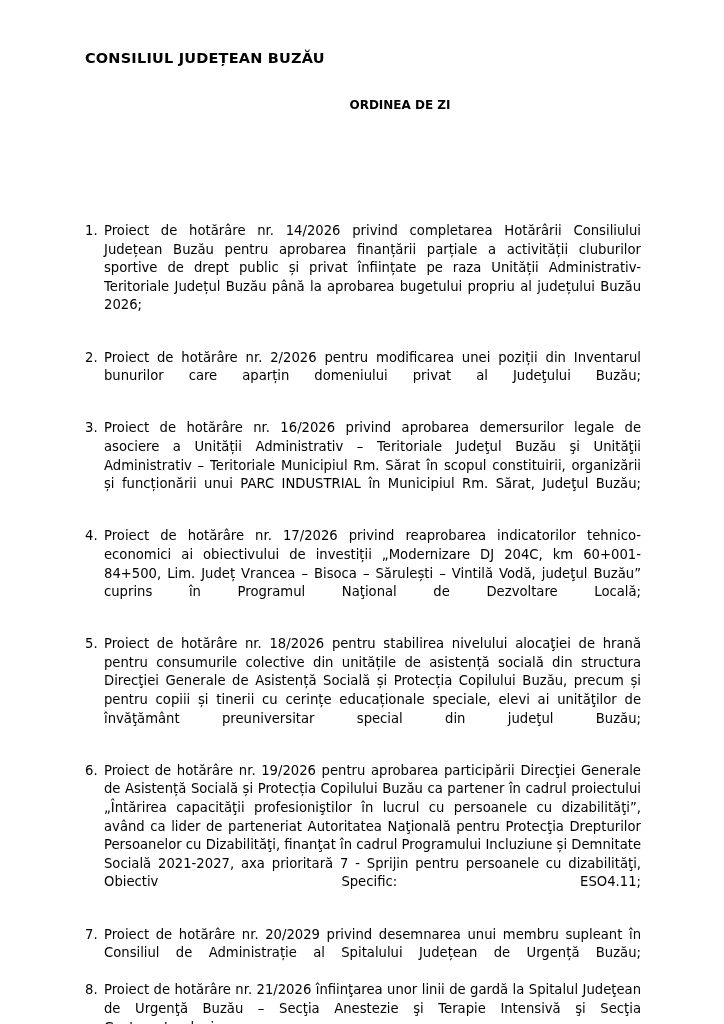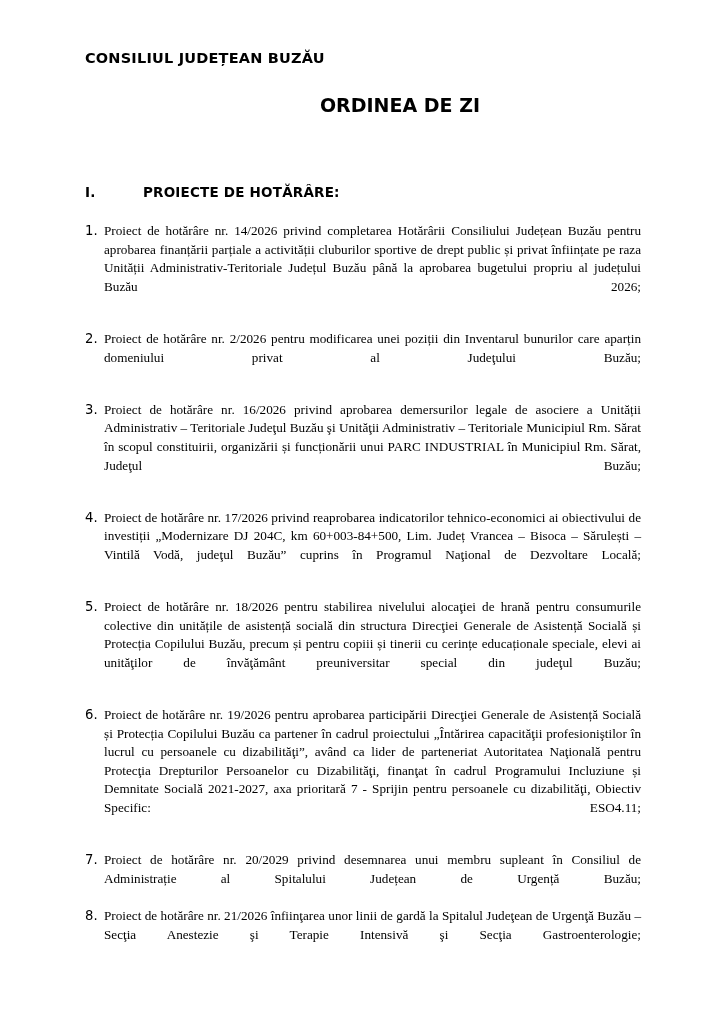--- a/index.html
+++ b/index.html
@@ -31,21 +31,21 @@
     letter-spacing: 0.2px;
     white-space: nowrap;
   }
   .heading-block {
     position: absolute;
     left: 85px;
     top: 95px;
     width: 630px;
     text-align: center;
     font-weight: bold;
-    font-size: 19px;
+    font-size: 12px;
     line-height: 21px;
   }
   .heading-block div {
     white-space: nowrap;
   }
   .section-heading {
     position: absolute;
     left: 85px;
     top: 184px;
     font-size: 13.5px;
@@ -77,63 +77,59 @@
     flex: 0 0 auto;
     width: 19px;
     text-align: left;
     white-space: nowrap;
   }
   .item-text {
     flex: 1 1 auto;
     text-align: justify;
     text-justify: inter-word;
     hyphens: none;
-    font-family: Liberation Serif, serif;
   }
   .item-text::after {
     content: "";
     display: inline-block;
     width: 100%;
   }
 </style>
 </head>
 <body>
 
 <div class="page">
 
   <div class="org-title">CONSILIUL JUDEȚEAN BUZĂU</div>
 
   <div class="heading-block">
     <div>ORDINEA DE ZI</div>
   </div>
 
-  <div class="section-heading">
-    <span class="numeral">I.</span><span>PROIECTE DE HOTĂRÂRE:</span>
-  </div>
 
   <div class="list">
 
     <div class="item">
       <span class="item-num">1.</span>
       <span class="item-text">Proiect de hotărâre nr. 14/2026 privind completarea Hotărârii Consiliului Județean Buzău pentru aprobarea finanțării parțiale a activității cluburilor sportive de drept public și privat înființate pe raza Unității Administrativ-Teritoriale Județul Buzău până la aprobarea bugetului propriu al județului Buzău 2026;</span>
     </div>
 
     <div class="item">
       <span class="item-num">2.</span>
       <span class="item-text">Proiect de hotărâre nr. 2/2026 pentru  modificarea unei poziții din Inventarul bunurilor care aparțin domeniului privat al Judeţului Buzău;</span>
     </div>
 
     <div class="item">
       <span class="item-num">3.</span>
       <span class="item-text">Proiect de hotărâre nr. 16/2026 privind aprobarea demersurilor legale de asociere a  Unității Administrativ – Teritoriale Judeţul Buzău şi Unităţii Administrativ – Teritoriale Municipiul Rm. Sărat în scopul constituirii, organizării și funcționării unui PARC INDUSTRIAL în Municipiul Rm. Sărat, Judeţul Buzău;</span>
     </div>
 
     <div class="item">
       <span class="item-num">4.</span>
-      <span class="item-text">Proiect de hotărâre nr. 17/2026 privind reaprobarea indicatorilor tehnico-economici ai obiectivului de investiții „Modernizare DJ 204C, km 60+003-84+500, Lim. Județ Vrancea – Bisoca – Sărulești – Vintilă Vodă, judeţul Buzău” cuprins în Programul Naţional de Dezvoltare Locală;</span>
+      <span class="item-text">Proiect de hotărâre nr. 17/2026 privind reaprobarea indicatorilor tehnico-economici ai obiectivului de investiții „Modernizare DJ 204C, km 60+001-84+500, Lim. Județ Vrancea – Bisoca – Sărulești – Vintilă Vodă, judeţul Buzău” cuprins în Programul Naţional de Dezvoltare Locală;</span>
     </div>
 
     <div class="item">
       <span class="item-num">5.</span>
       <span class="item-text">Proiect de hotărâre nr. 18/2026 pentru stabilirea nivelului alocaţiei de hrană pentru consumurile colective din unitățile de asistență socială din structura Direcţiei Generale de Asistență Socială și Protecția Copilului Buzău, precum și pentru copiii și tinerii cu cerințe educaționale speciale, elevi ai unităţilor de învăţământ preuniversitar special din judeţul Buzău;</span>
     </div>
 
     <div class="item">
       <span class="item-num">6.</span>
       <span class="item-text">Proiect de hotărâre nr. 19/2026 pentru aprobarea participării Direcţiei Generale de Asistență Socială și Protecția Copilului Buzău ca partener în cadrul proiectului „Întărirea capacităţii profesioniştilor în lucrul cu persoanele cu dizabilităţi”, având ca lider de parteneriat Autoritatea Naţională pentru Protecţia Drepturilor Persoanelor cu Dizabilităţi, finanţat în cadrul Programului Incluziune și Demnitate Socială 2021-2027, axa prioritară 7 - Sprijin pentru persoanele cu dizabilităţi, Obiectiv Specific: ESO4.11;</span>

